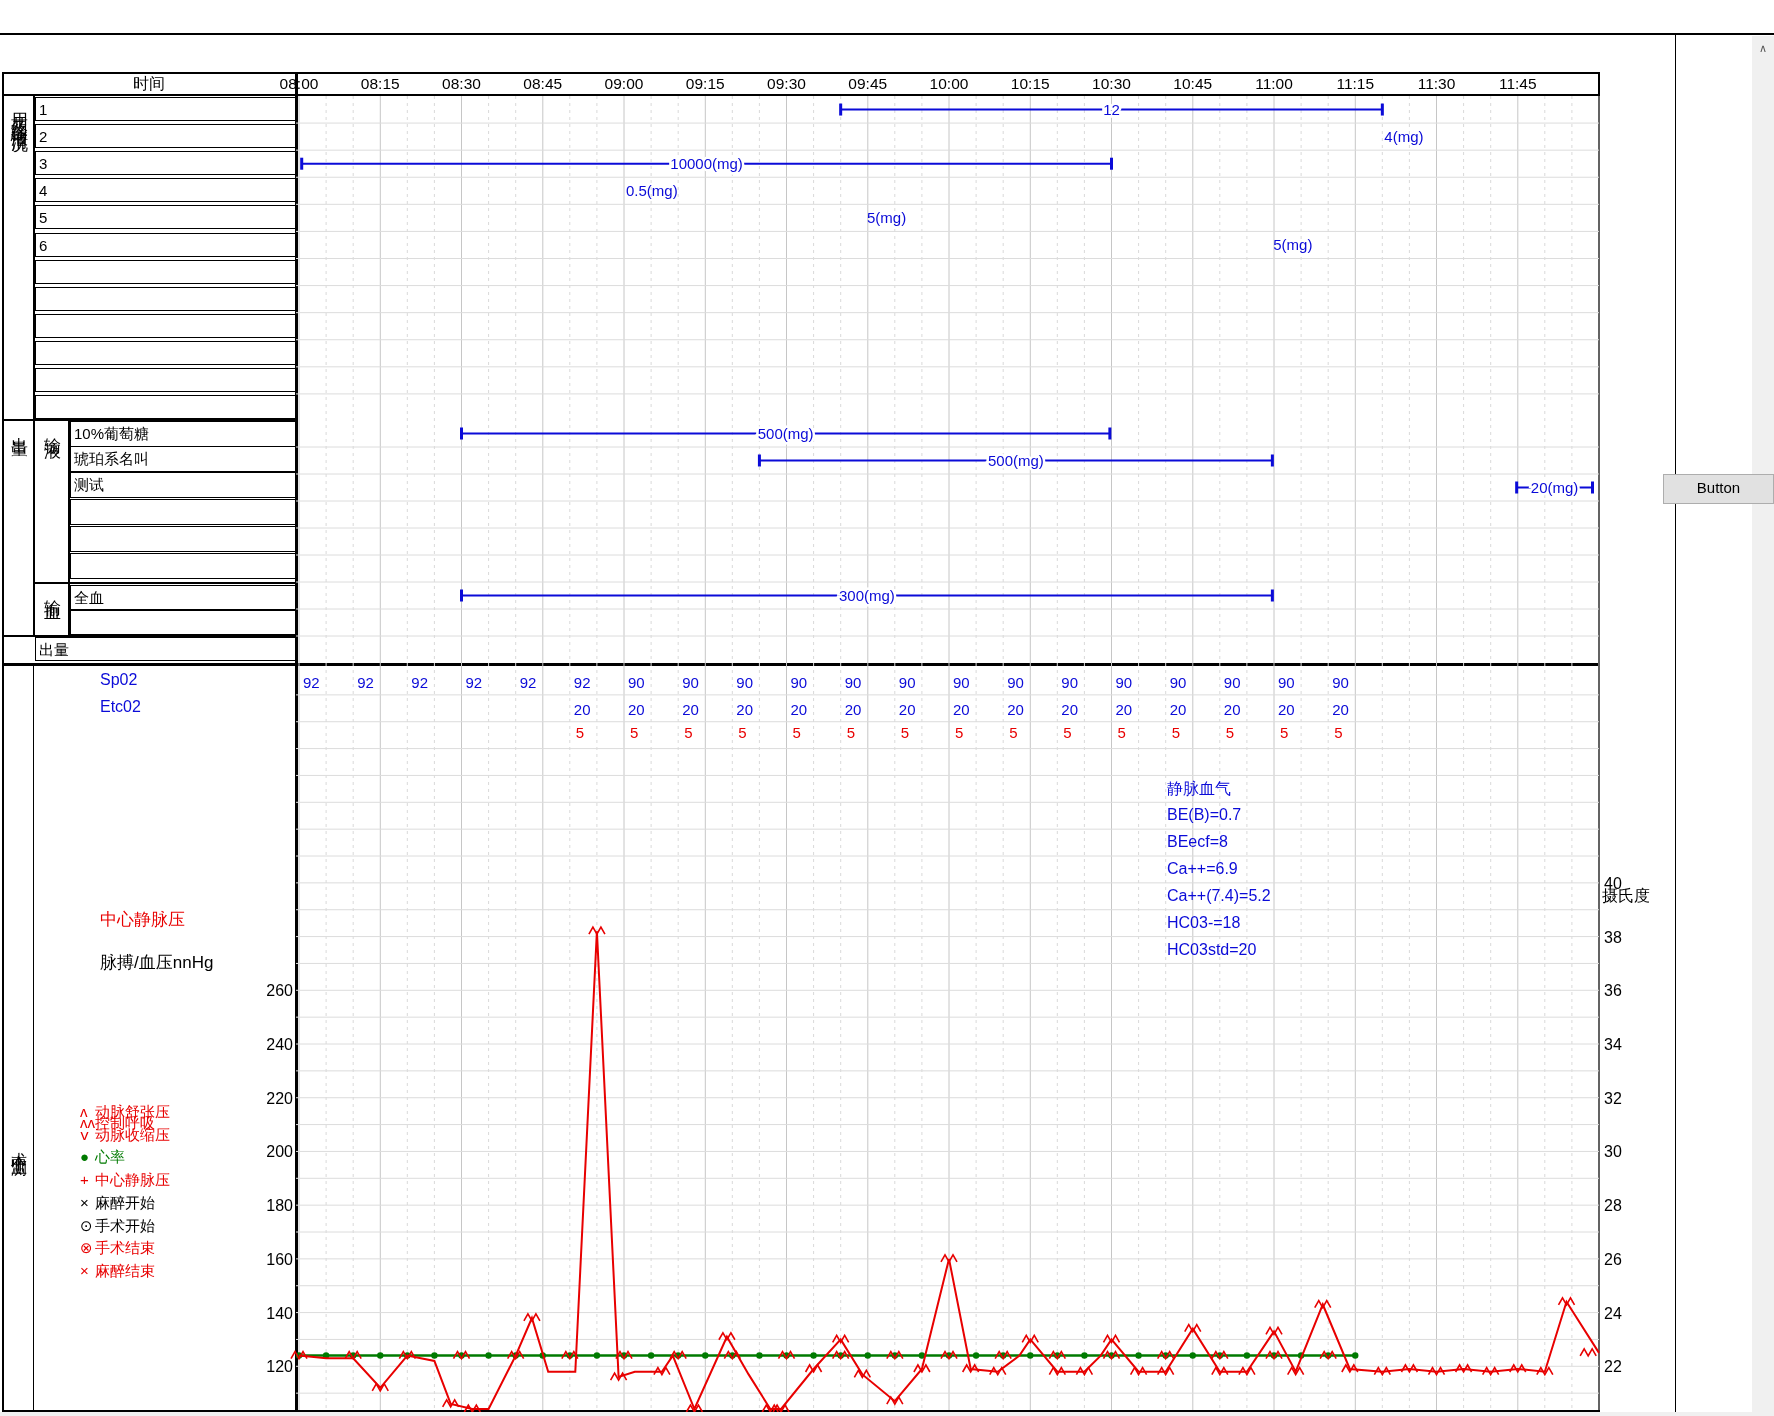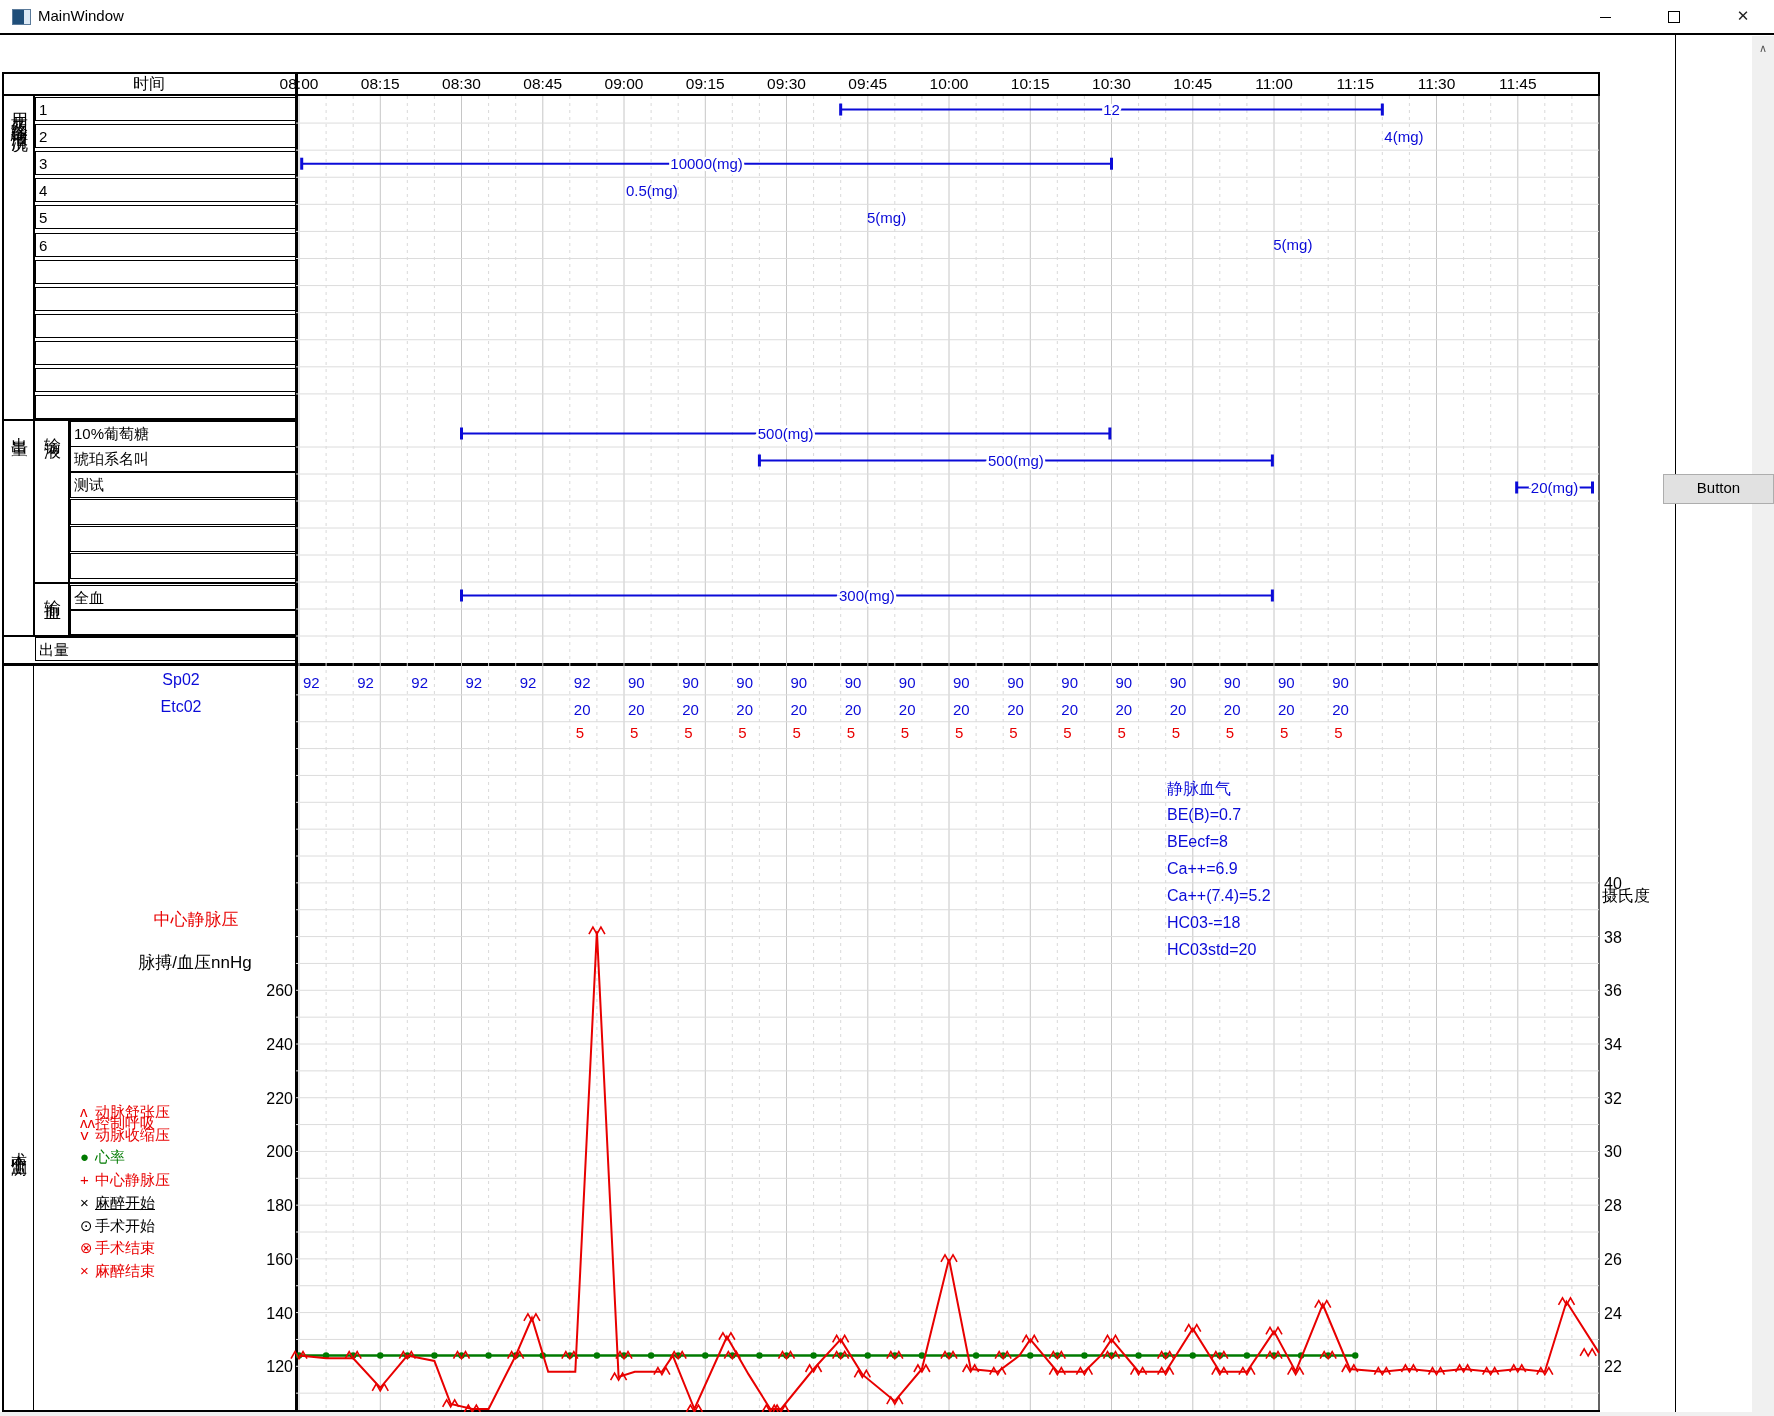--- a/index.html
+++ b/index.html
@@ -11,41 +11,34 @@
   #titlebar{position:absolute;left:0;top:0;width:1774px;height:33px;background:#fff;}
   #app-icon{position:absolute;left:12px;top:9px;width:17px;height:14px;border:1px solid #5a7a9a;
             background:linear-gradient(90deg,#1f4e79 0 62%,#dce9f5 62%);}
   #title-text{position:absolute;left:38px;top:7px;font-size:15px;}
   .wbtn{position:absolute;top:0;width:46px;height:32px;text-align:center;line-height:32px;font-size:15px;color:#222;}
   #btn-min span{display:inline-block;width:11px;height:0;border-top:1px solid #000;vertical-align:middle;}
   #btn-max span{display:inline-block;width:10px;height:10px;border:1px solid #000;vertical-align:middle;}
   
   .cell{position:absolute;border:1px solid #000;background:#fff;font-size:15px;line-height:23px;padding-left:3px;box-sizing:border-box;}
   .vtext{position:absolute;writing-mode:vertical-rl;text-orientation:upright;font-size:17px;letter-spacing:4px;}
-  .rlabel{position:absolute;text-align:center;font-size:17px;}
+  .rlabel{position:absolute;text-align:left;font-size:17px;}
   #button-widget{position:absolute;left:1663px;top:474px;width:109px;height:28px;background:#e1e1e1;
                  border:1px solid #adadad;font-size:15px;text-align:center;line-height:26px;z-index:30;}
   #vscroll{position:absolute;left:1752px;top:36px;width:22px;height:1377px;background:#f0f0f0;z-index:20;}
   #vscroll .arr{position:absolute;left:0;top:6px;width:22px;text-align:center;font-size:11px;color:#555;}
   #bottom-strip{position:absolute;left:0;top:1412px;width:1774px;height:4px;background:#f0f0f0;z-index:25;}
   svg{position:absolute;left:0;top:0;pointer-events:none;font-family:"Liberation Sans","DejaVu Sans",sans-serif;}
   .ovl{position:absolute;font-size:15px;white-space:nowrap;}
 </style>
 </head>
 <body>
 
 <div id="win">
 
-  <div id="titlebar">
-    <div id="app-icon"></div>
-    <div id="title-text">MainWindow</div>
-    <div class="wbtn" id="btn-min" style="left:1582px;"><span></span></div>
-    <div class="wbtn" id="btn-max" style="left:1651px;"><span></span></div>
-    <div class="wbtn" id="btn-close" style="left:1720px;">✕</div>
-  </div>
   <div class="bk" style="left:0;top:33px;width:1774px;height:2px;"></div>
 
   <div class="bk" style="left:2px;top:72px;width:1598px;height:2px;"></div>
   <div class="bk" style="left:2px;top:94px;width:1598px;height:2px;"></div>
   <div class="bk" style="left:2px;top:72px;width:2px;height:1340px;"></div>
   <div class="bk" style="left:295px;top:72px;width:3px;height:1338px;"></div>
   <div class="bk" style="left:1598px;top:72px;width:2px;height:1340px;"></div>
   <div class="bk" style="left:2px;top:419px;width:294px;height:2px;"></div>
   <div class="bk" style="left:2px;top:663px;width:1598px;height:3px;"></div>
   <div class="bk" style="left:2px;top:1410px;width:1598px;height:2px;"></div>
@@ -416,21 +409,21 @@
       <div class="ovl" style="left:1167px;top:833px;color:#0b0bd8;font-size:16px;">BEecf=8</div>
       <div class="ovl" style="left:1167px;top:860px;color:#0b0bd8;font-size:16px;">Ca++=6.9</div>
       <div class="ovl" style="left:1167px;top:887px;color:#0b0bd8;font-size:16px;">Ca++(7.4)=5.2</div>
       <div class="ovl" style="left:1167px;top:914px;color:#0b0bd8;font-size:16px;">HC03-=18</div>
       <div class="ovl" style="left:1167px;top:941px;color:#0b0bd8;font-size:16px;">HC03std=20</div>
       <div class="ovl" style="left:80px;top:1080px;color:#e80000;font-size:15px;margin-top:34px;"><span style="display:inline-block;min-width:15px;">ʌʌ</span><span>控制呼吸</span></div>
       <div class="ovl" style="left:80px;top:1102.75px;color:#e80000;font-size:15px;"><span style="display:inline-block;min-width:15px;">ʌ</span><span>动脉舒张压</span></div>
       <div class="ovl" style="left:80px;top:1125.5px;color:#e80000;font-size:15px;font-family:Liberation Mono, monospace;"><span style="display:inline-block;min-width:15px;">v</span><span>动脉收缩压</span></div>
       <div class="ovl" style="left:80px;top:1148.25px;color:#007a00;font-size:15px;"><span style="display:inline-block;min-width:15px;">●</span><span>心率</span></div>
       <div class="ovl" style="left:80px;top:1171px;color:#e80000;font-size:15px;"><span style="display:inline-block;min-width:15px;">+</span><span>中心静脉压</span></div>
-      <div class="ovl" style="left:80px;top:1193.75px;color:#000000;font-size:15px;text-decoration:underline;"><span style="display:inline-block;min-width:15px;">×</span><span>麻醉开始</span></div>
+      <div class="ovl" style="left:80px;top:1193.75px;color:#000000;font-size:15px;"><span style="display:inline-block;min-width:15px;">×</span><span>麻醉开始</span></div>
       <div class="ovl" style="left:80px;top:1216.5px;color:#000000;font-size:15px;"><span style="display:inline-block;min-width:15px;">⊙</span><span>手术开始</span></div>
       <div class="ovl" style="left:80px;top:1239.25px;color:#e80000;font-size:15px;"><span style="display:inline-block;min-width:15px;">⊗</span><span>手术结束</span></div>
       <div class="ovl" style="left:80px;top:1262px;color:#e80000;font-size:15px;"><span style="display:inline-block;min-width:15px;">×</span><span>麻醉结束</span></div>
     </div>
 
   <div id="button-widget">Button</div>
   <div id="vscroll">
     <div class="arr">∧</div>
   </div>
   <div id="bottom-strip"></div>

